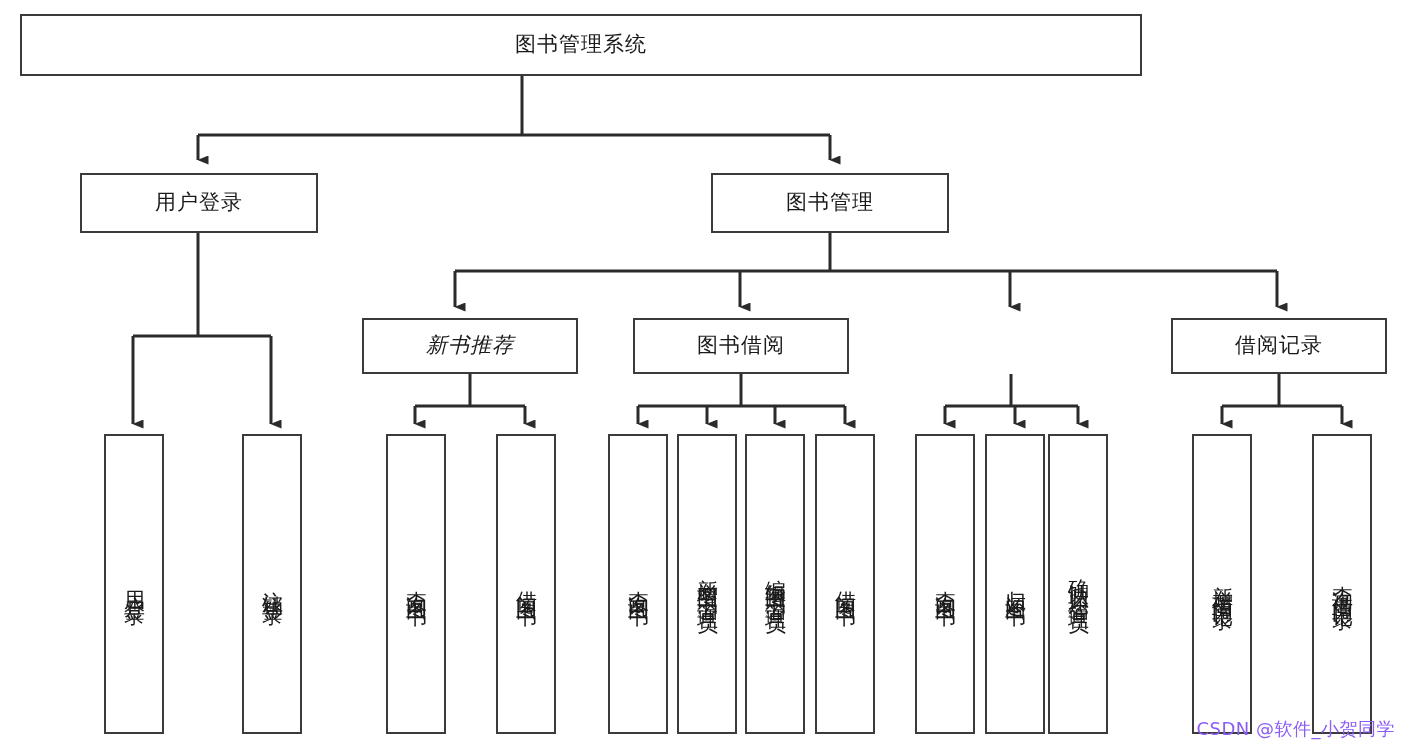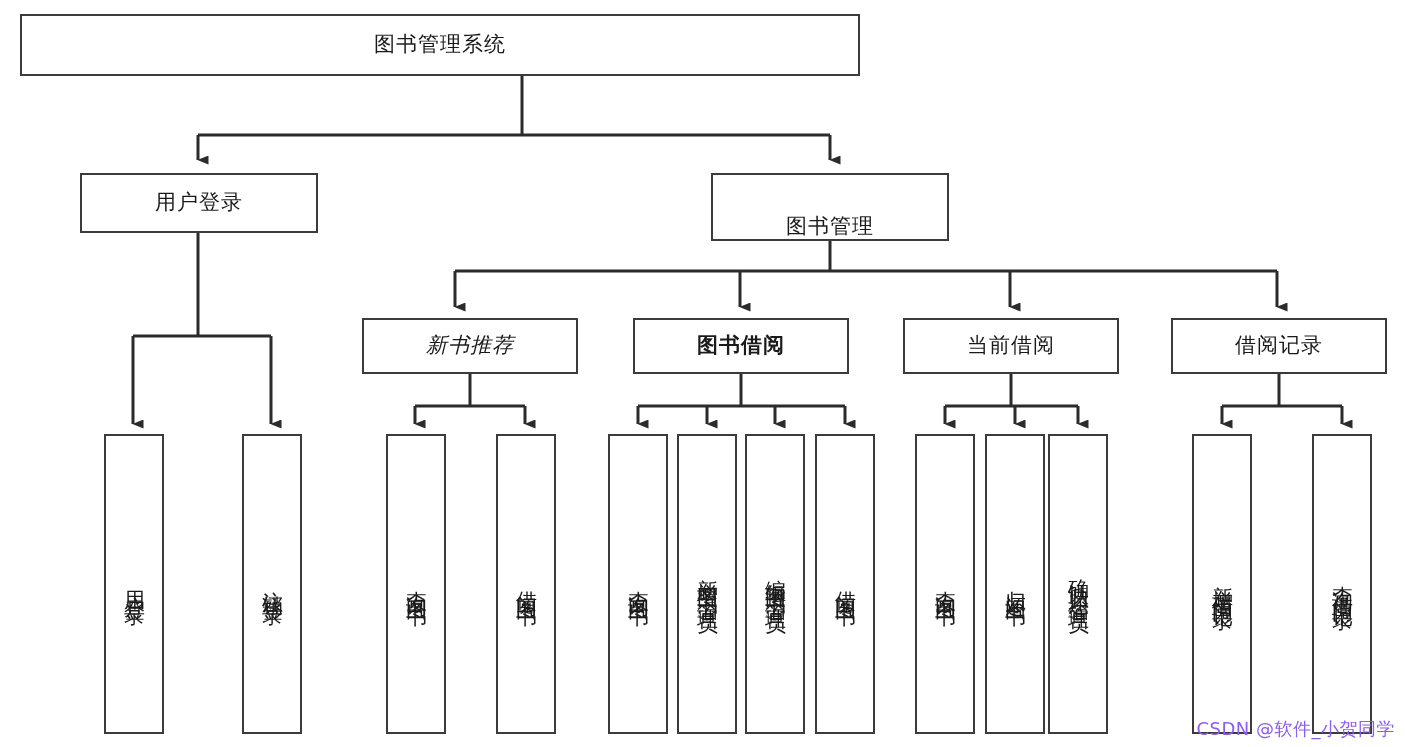--- a/index.html
+++ b/index.html
@@ -118,39 +118,36 @@
       <path d="M1015,406 L1015,424" marker-end="url(#arrow)"></path>
       <path d="M1078,406 L1078,424" marker-end="url(#arrow)"></path>
 
       <path d="M1279,374 L1279,406"></path>
       <path d="M1222,406 L1342,406"></path>
       <path d="M1222,406 L1222,424" marker-end="url(#arrow)"></path>
       <path d="M1342,406 L1342,424" marker-end="url(#arrow)"></path>
     </g>
   </svg>
 
-  <div class="node horiz" style="left:20px; top:14px; width:840px; height:62px;">
+  <div class="node horiz" style="left:20px; top:14px; width:1122px; height:62px;">
     <span class="nlabel">图书管理系统</span>
   </div>
 
   <div class="node horiz" style="left:80px; top:173px; width:238px; height:60px;">
     <span class="nlabel">用户登录</span>
   </div>
-  <div class="node horiz" style="left:711px; top:173px; width:238px; height:68px;align-items:flex-end;">
+  <div class="node horiz" style="left:711px; top:173px; width:238px; height:60px;">
     <span class="nlabel">图书管理</span>
   </div>
 
   <div class="node horiz" style="left:362px; top:318px; width:216px; height:56px;font-style:italic;">
     <span class="nlabel">新书推荐</span>
   </div>
-  <div class="node horiz" style="left:633px; top:318px; width:216px; height:56px;font-weight:bold;">
+  <div class="node horiz" style="left:633px; top:318px; width:216px; height:56px;">
     <span class="nlabel">图书借阅</span>
-  </div>
-  <div class="node horiz" style="left:903px; top:318px; width:216px; height:56px;">
-    <span class="nlabel">当前借阅</span>
   </div>
   <div class="node horiz" style="left:1171px; top:318px; width:216px; height:56px;">
     <span class="nlabel">借阅记录</span>
   </div>
 
   <div class="node vert" style="left:104px; top:434px; width:60px; height:300px;">
     <span class="nlabel">用户登录</span>
   </div>
   <div class="node vert" style="left:242px; top:434px; width:60px; height:300px;">
     <span class="nlabel">注销登录</span>

